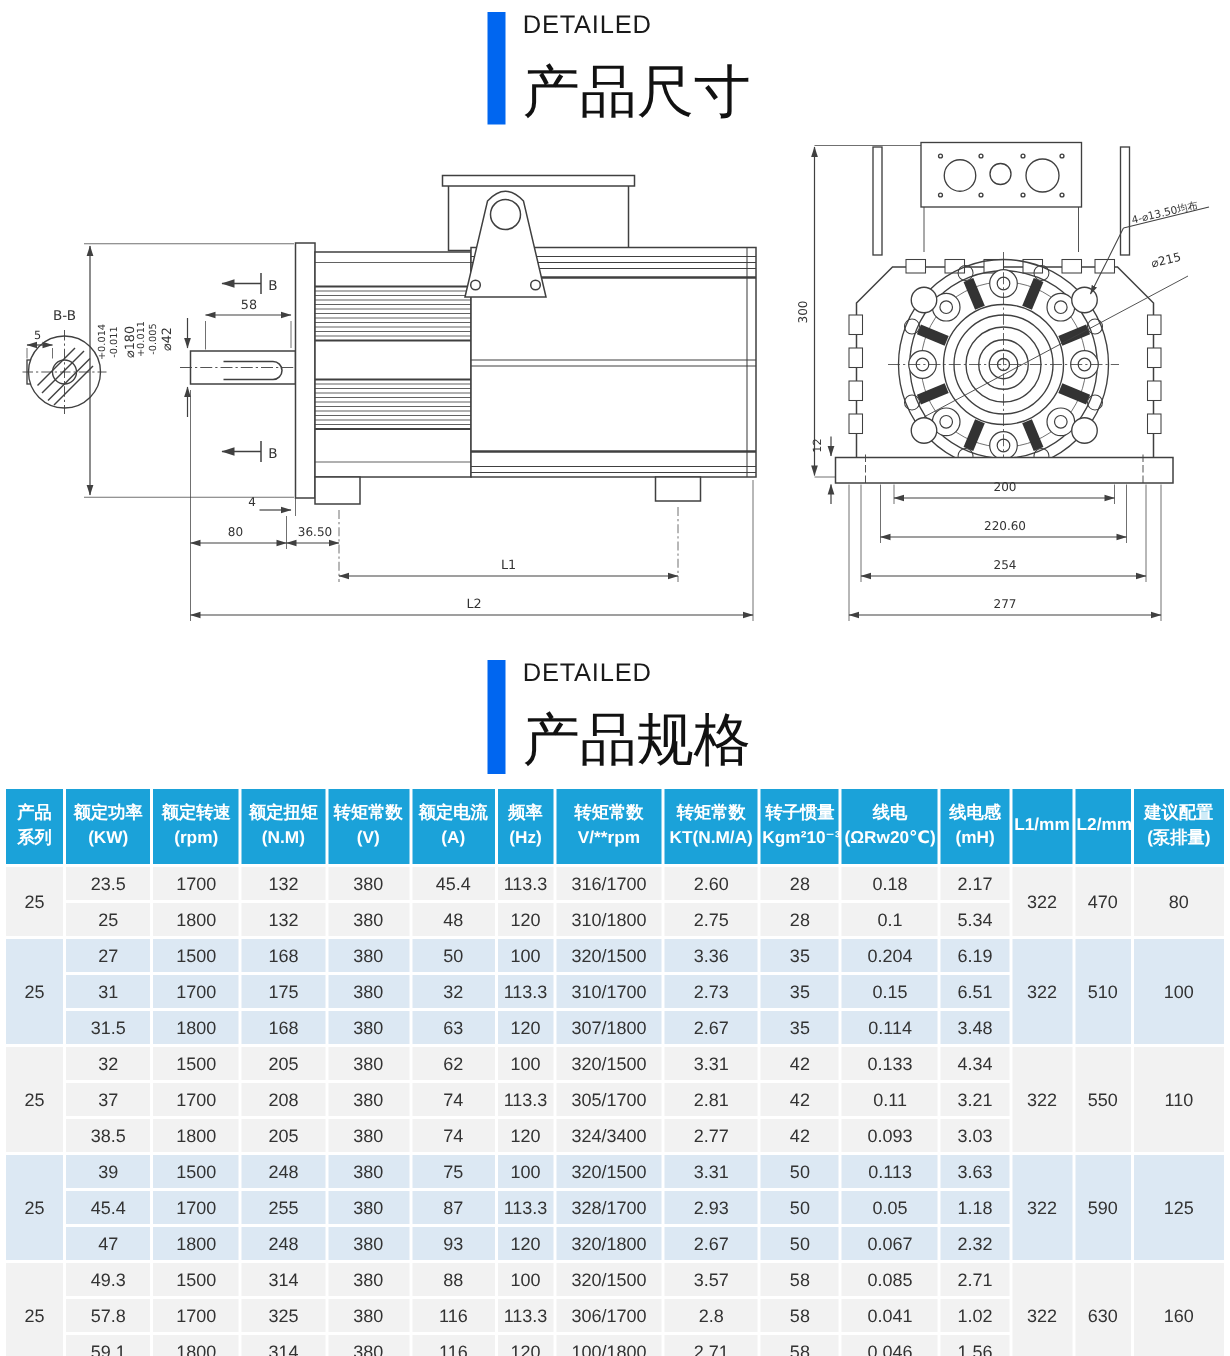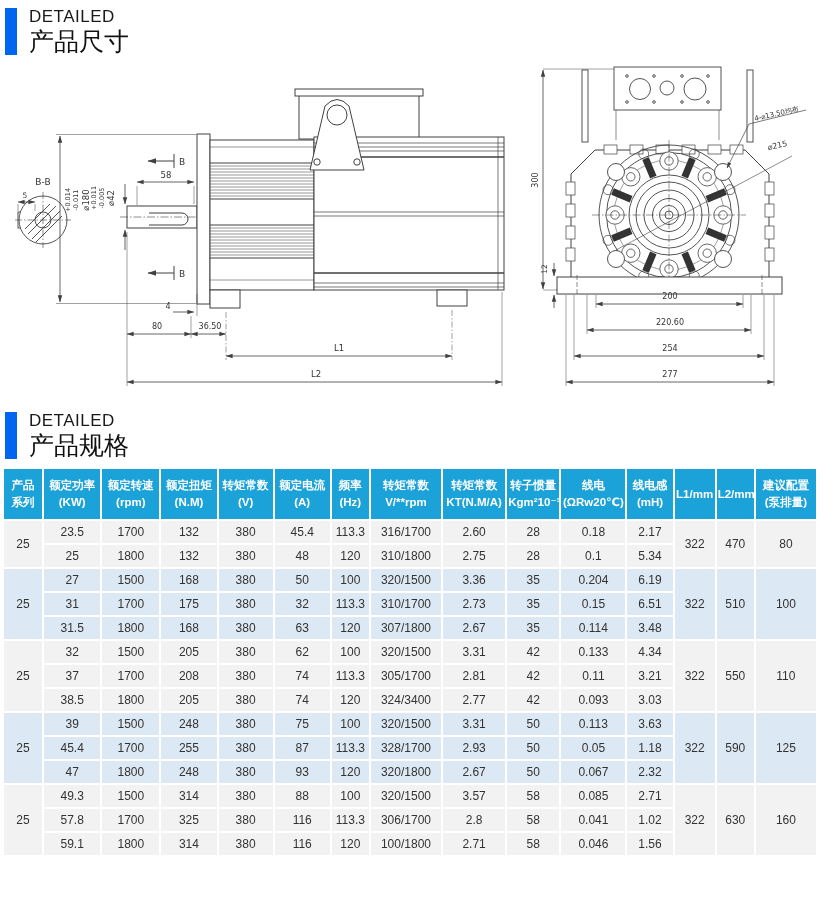--- a/index.html
+++ b/index.html
@@ -1,23 +1,23 @@
 <!DOCTYPE html>
 <html><head>
 <meta charset="utf-8">
 <style>
   html,body{margin:0;padding:0;background:#fff;}
   body{width:820px;font-family:"Liberation Sans","DejaVu Sans",sans-serif;color:#333;}
   .page{width:820px;}
-  .sec-header{display:flex;align-items:stretch;padding:8px 0 0 5px;}
+  .sec-header{display:flex;align-items:stretch;padding:8px 0 0 5px;justify-content:center;}
   .sec-header.second{padding-top:10px;}
   .accent-bar{width:12px;background:#0066F0;margin-right:12px;}
   .titles{display:flex;flex-direction:column;justify-content:center;}
   .eyebrow{font-size:17px;color:#1a1a1a;letter-spacing:.5px;line-height:1.1;}
-  .title{font-size:25px;color:#111;margin-top:1px;line-height:1.1;}
+  .title{font-size:38px;color:#111;margin-top:15px;line-height:1.1;}
   .drawings{display:flex;padding:2px 0 0 14px;background:#fff;}
   svg text{font-family:"DejaVu Sans","Liberation Sans",sans-serif;fill:#333;stroke:none;}
   table{border-collapse:separate;border-spacing:2px;margin:8px 2px 0 2px;table-layout:fixed;width:816px;}
   th{background:#1BA2D9;color:#fff;font-size:11.5px;font-weight:bold;padding:3px 1px;height:44px;line-height:1.5;vertical-align:middle;}
   td{text-align:center;font-size:12px;color:#333;height:22px;padding:0 1px;vertical-align:middle;}
   tr.gray td{background:#F2F2F2;}
   tr.blue td{background:#DCE8F3;}
 </style>
 </head>
 <body>

